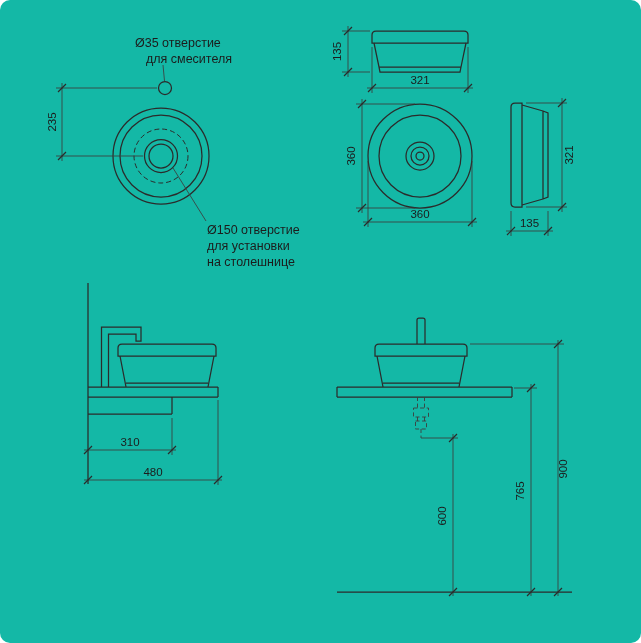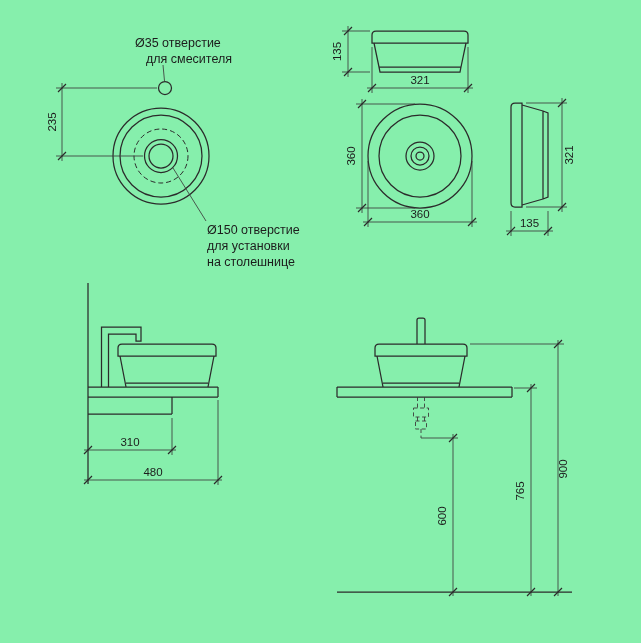--- a/index.html
+++ b/index.html
@@ -1,16 +1,16 @@
 <!DOCTYPE html>
 <html><head>
 <meta charset="utf-8">
 <style>
   html,body{margin:0;padding:0;background:#ffffff;}
-  .sheet{width:641px;height:643px;background:#86efac;position:relative;overflow:hidden;}
+  .sheet{width:641px;height:643px;background:#14b8a6;position:relative;overflow:hidden;border-radius:10px;}
   svg{display:block;}
   .obj{fill:none;stroke:#2b2b2b;stroke-width:1.25;}
   .thin{fill:none;stroke:#3c3c3c;stroke-width:0.85;}
   .tick{fill:none;stroke:#2b2b2b;stroke-width:1.15;}
   .hid{fill:none;stroke:#3c3c3c;stroke-width:0.9;stroke-dasharray:4 2.6;}
   .dashobj{fill:none;stroke:#2b2b2b;stroke-width:1;stroke-dasharray:5 3;}
   text{fill:#1c1c1c;font-family:"Liberation Sans",sans-serif;font-size:11.5px;}
   text.note{font-size:12.5px;}
   .dim{text-anchor:middle;}
 </style>

